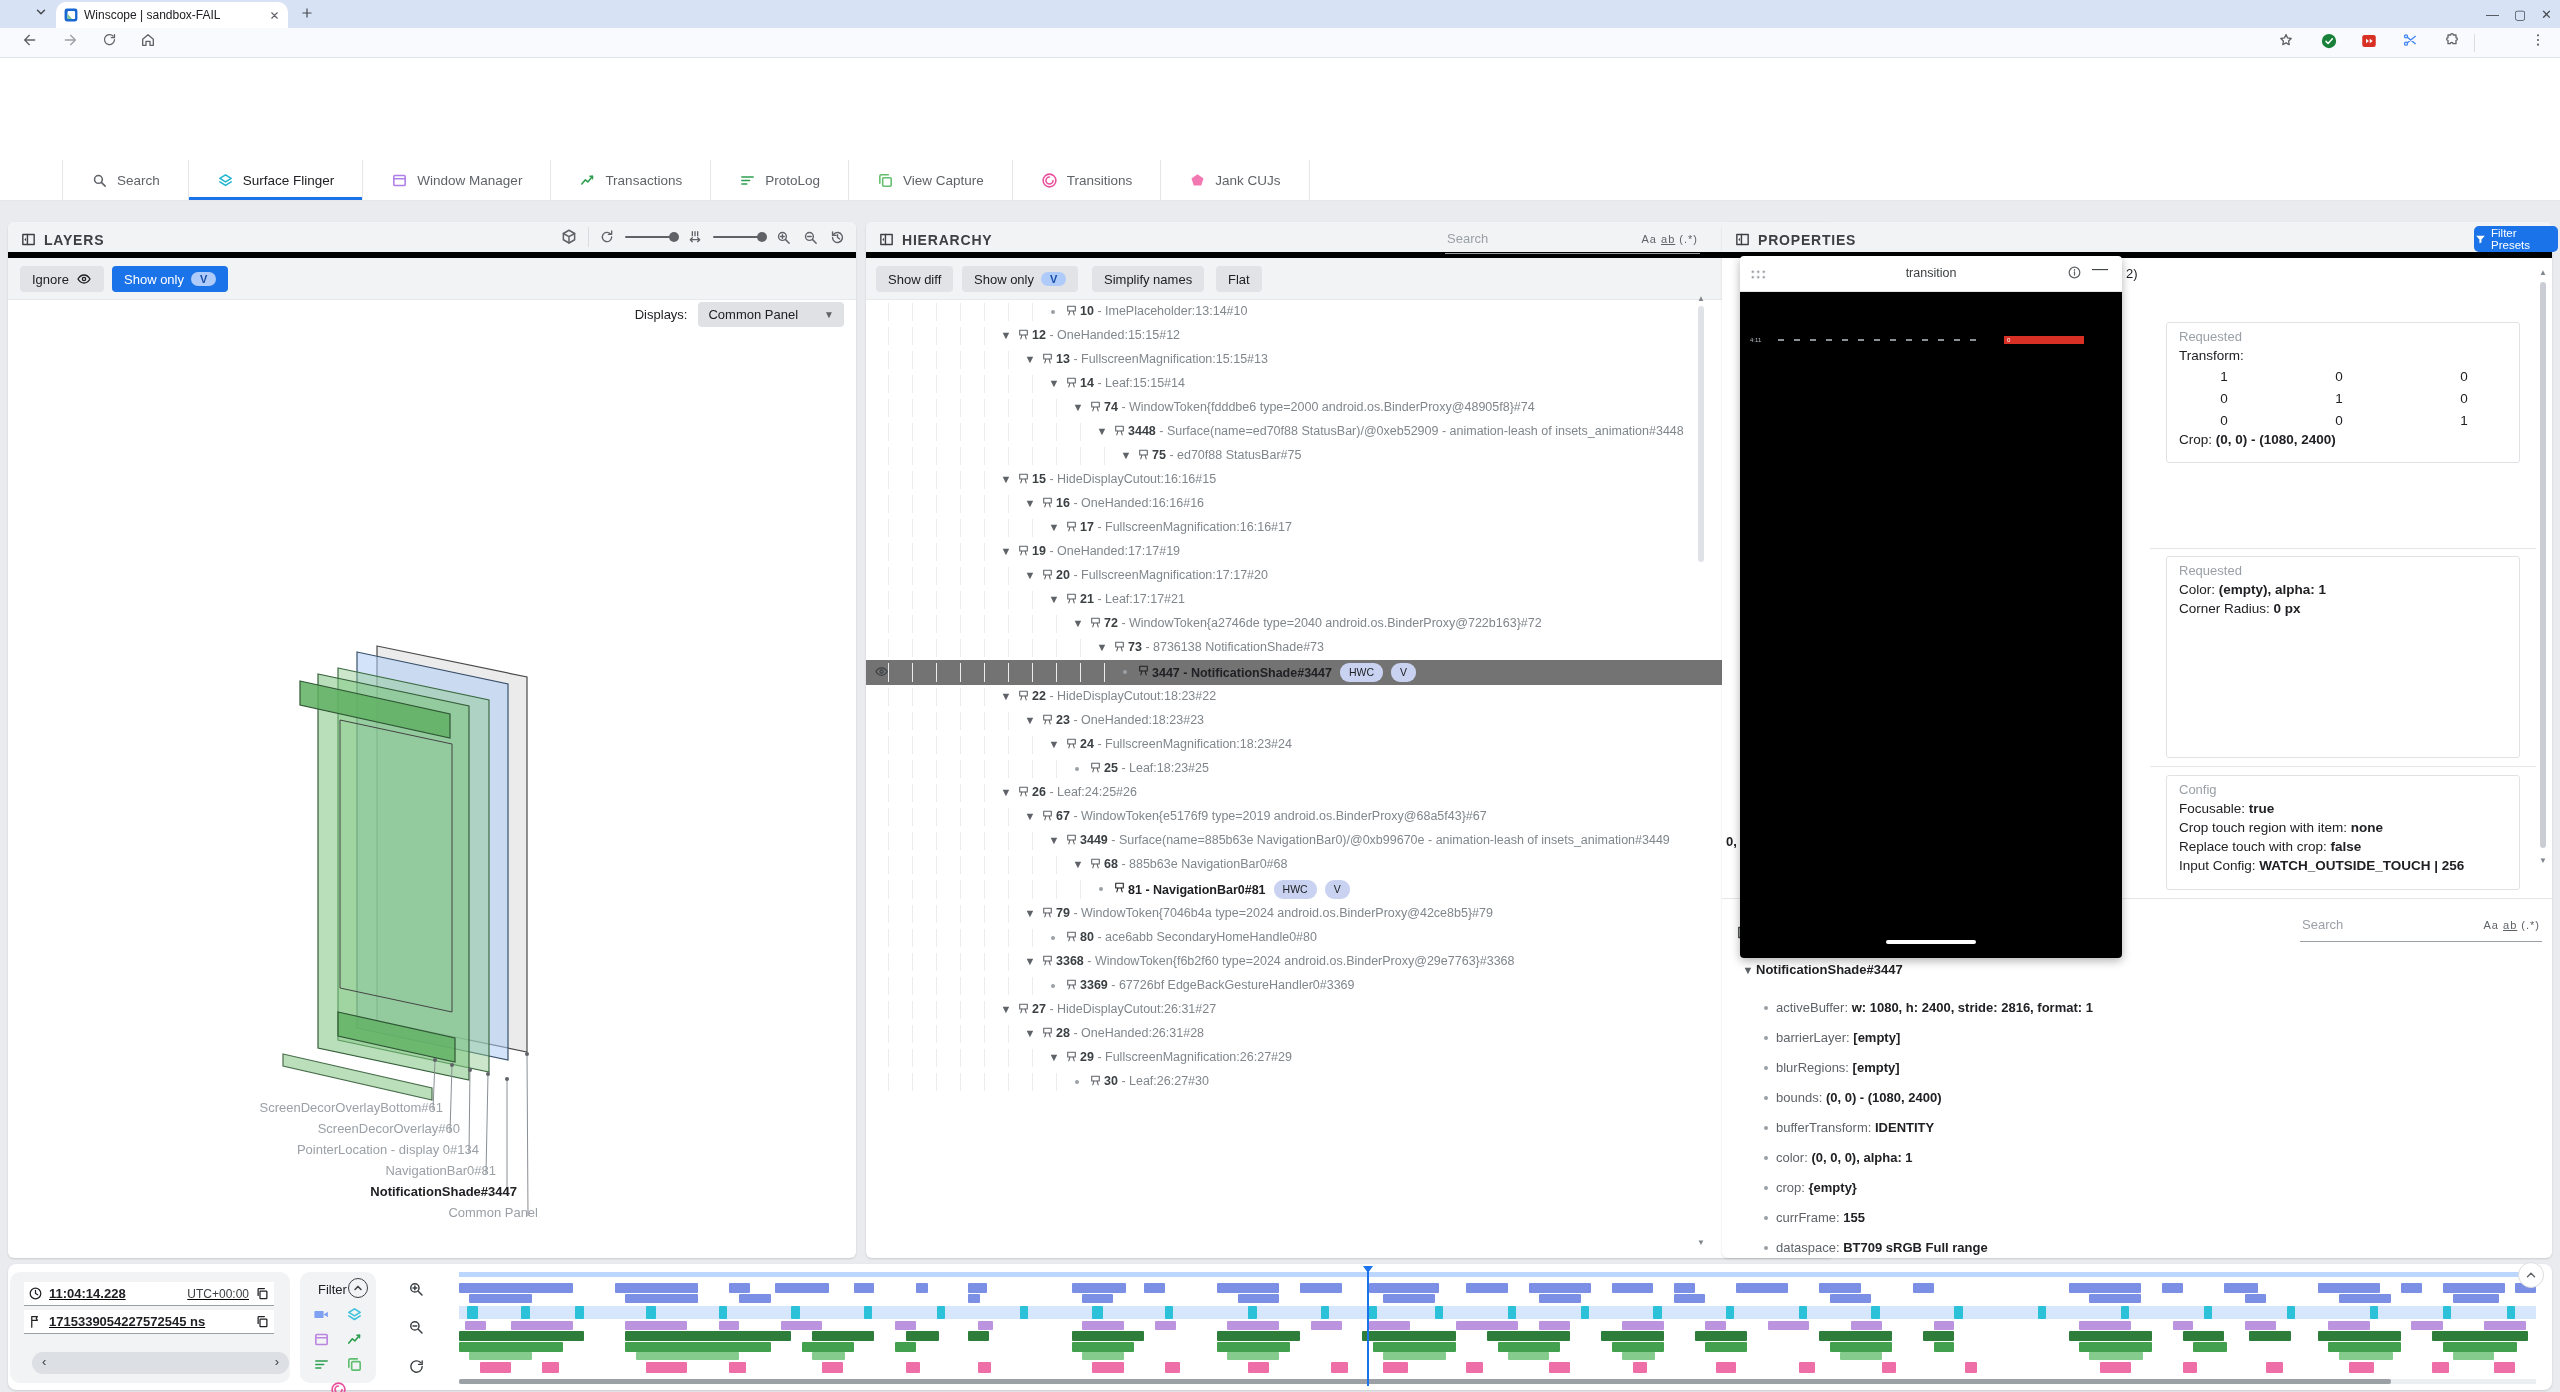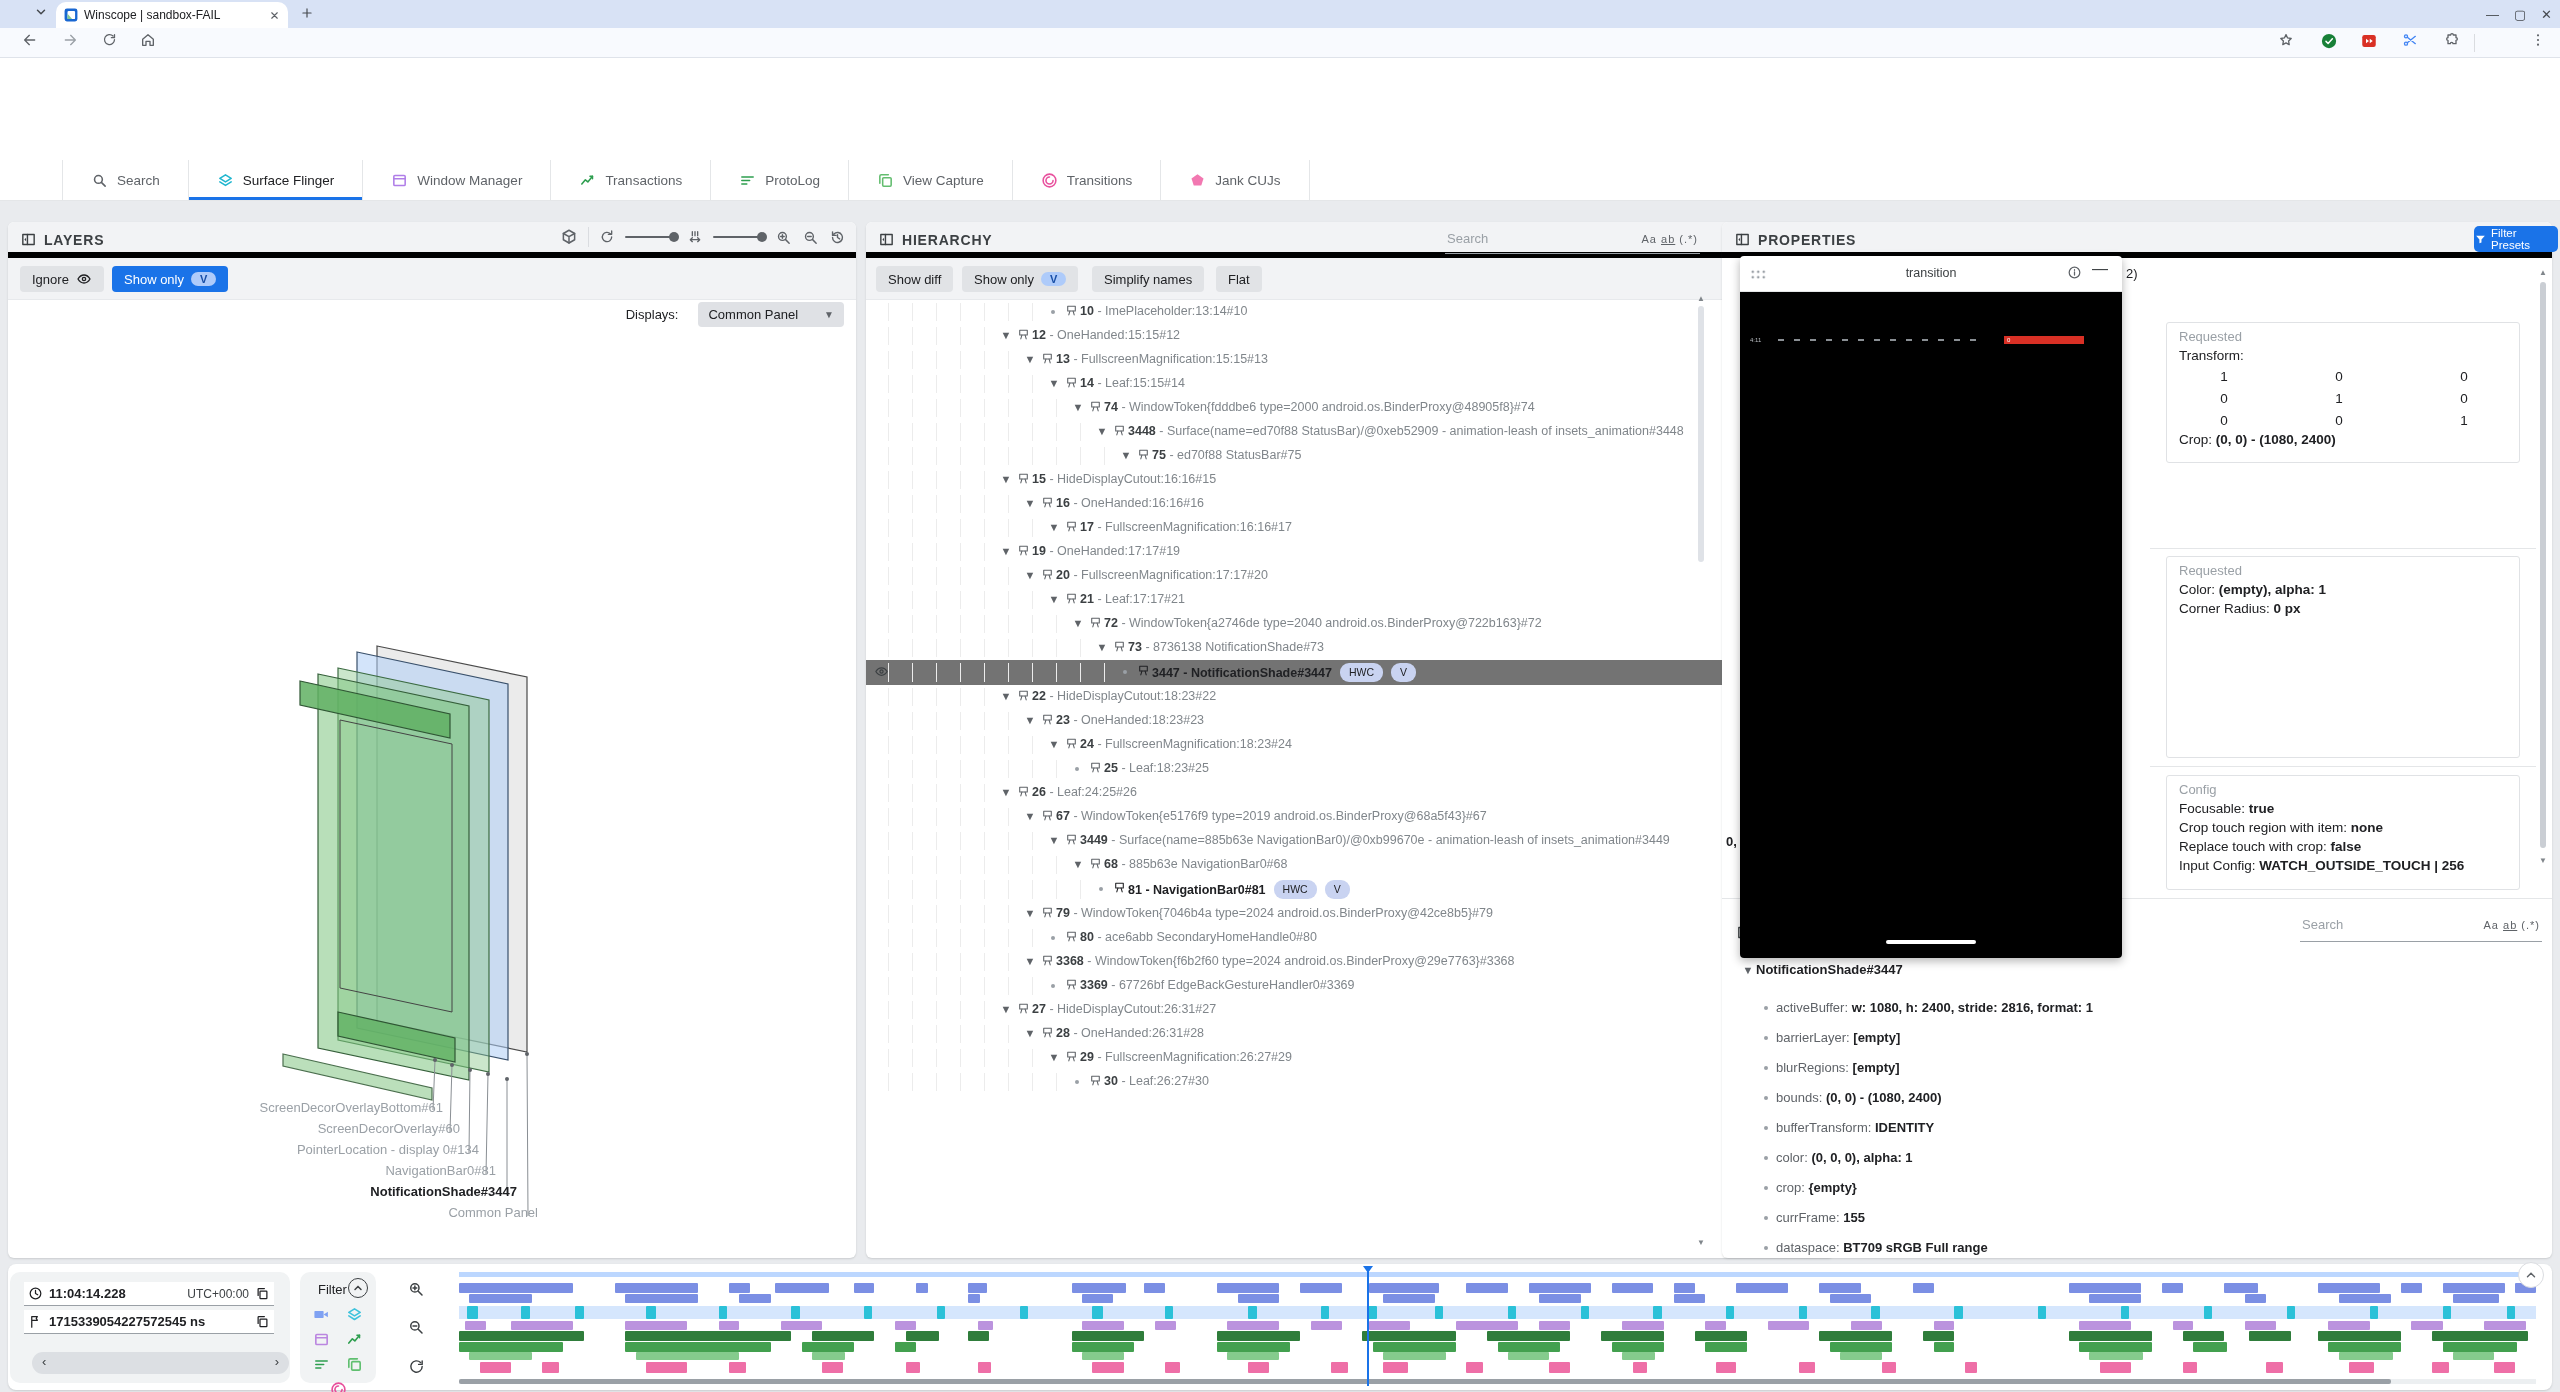--- a/index.html
+++ b/index.html
@@ -50,21 +50,21 @@
   .srch { position:absolute; border-bottom:1px solid #9aa0a6; }
   .srch .ph { position:absolute; left:2px; top:5px; font-size:13px; color:#9aa0a6; }
   .srch .opts { position:absolute; right:2px; top:7px; font-size:11px; color:#5f6368; letter-spacing:1px; }
   .srch .opts .u { text-decoration:underline; }
 
   
   #layers-toolbar { position:absolute; right:10px; top:5px; display:flex; align-items:center; gap:10px; color:#5f6368; }
   .tool-divider { width:1px; height:20px; background:#dadce0; }
   .slider-line { width:52px; height:2px; background:#5f6368; border-radius:1px; position:relative; }
   .slider-line::after { content:""; position:absolute; right:-2px; top:-4px; width:10px; height:10px; border-radius:50%; background:#5f6368; }
-  #displays-row { position:absolute; right:12px; top:44px; display:flex; align-items:center; gap:20px; }
+  #displays-row { position:absolute; right:12px; top:44px; display:flex; align-items:center; gap:11px; }
   #displays-label { font-size:13px; color:#202124; }
   #displays-select { height:25px; background:#dfe1e5; border-radius:4px; display:flex; align-items:center; gap:26px; padding:0 10px; font-size:13px; color:#202124; cursor:pointer; }
   .layer-label { position:absolute; width:300px; text-align:right; font-size:13px; color:#9aa0a6; white-space:nowrap; }
   .layer-label.sel { color:#202124; font-weight:bold; }
 
   
   #tree { position:absolute; left:0; top:78px; right:10px; }
   .trow { position:relative; display:flex; align-items:flex-start; min-height:24px; padding:3px 6px 3px 12px; font-size:12.5px; color:#80868b; }
   .trow.selected { background:#737373; }
   .indent { flex:0 0 auto; align-self:stretch; background-image:repeating-linear-gradient(to right,transparent 0 10px,#ececec 10px 11px,transparent 11px 24px); }
@@ -105,21 +105,21 @@
   .prow::before { content:""; position:absolute; left:-12px; top:6px; width:4px; height:4px; border-radius:50%; background:#9aa0a6; }
   .prow b { color:#202124; }
 
   #filter-presets { left:2474px; top:226px; width:84px; height:26px; background:#1a73e8; border-radius:5px; color:#fff; font-size:11.5px; display:flex; align-items:center; justify-content:center; gap:4px; cursor:pointer; z-index:8; }
 
   
   #timeline { left:8px; top:1264px; width:2544px; height:126px; background:#fff; border-radius:8px; box-shadow:0 1px 2px rgba(60,64,67,.18); }
   #time-card, #filter-card { position:absolute; background:#f1f3f4; border-radius:10px; top:8px; height:111px; }
   #time-card { left:2px; width:280px; }
   #filter-card { left:292px; width:76px; }
-  .time-input { position:absolute; left:14px; width:250px; height:24px; background:#fff; border-bottom:1px solid #9aa0a6; display:flex; align-items:center; gap:6px; padding:0 4px; }
+  .time-input { position:absolute; left:14px; width:250px; height:24px; background:#fff; border-bottom:1px solid #9aa0a6; display:flex; align-items:center; gap:6px; padding:0 4px;text-decoration:underline; }
   .time-main { font-size:13px; font-weight:bold; color:#202124; flex:0 0 auto; }
   .time-sub { font-size:12px; color:#3c4043; margin-left:auto; }
   #time-slider { position:absolute; left:22px; top:80px; width:257px; height:22px; background:#dcdfe3; border-radius:11px; color:#3c4043; font-size:13px; }
   #filter-title { position:absolute; left:18px; top:10px; font-size:13px; color:#202124; }
   #filter-collapse { position:absolute; right:8px; top:6px; width:20px; height:20px; border:1.5px solid #3c4043; border-radius:50%; color:#3c4043; display:flex; align-items:center; justify-content:center; }
   #filter-grid { position:absolute; left:12px; top:34px; width:52px; display:flex; flex-wrap:wrap; gap:8px 16px; justify-content:center; }
   .zoom-btn { position:absolute; color:#3c4043; cursor:pointer; }
   #strip { position:absolute; left:451px; top:0; width:2077px; height:126px; overflow:hidden; }
   #ruler { position:absolute; left:0; top:8px; width:100%; height:5px; background:#bcd7ff; }
   .trace-row { position:absolute; left:0; width:100%; }

